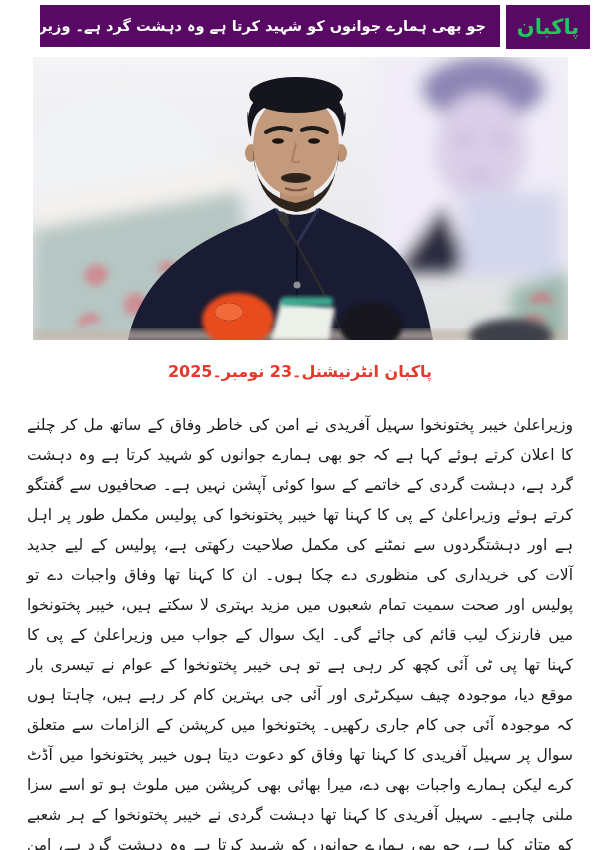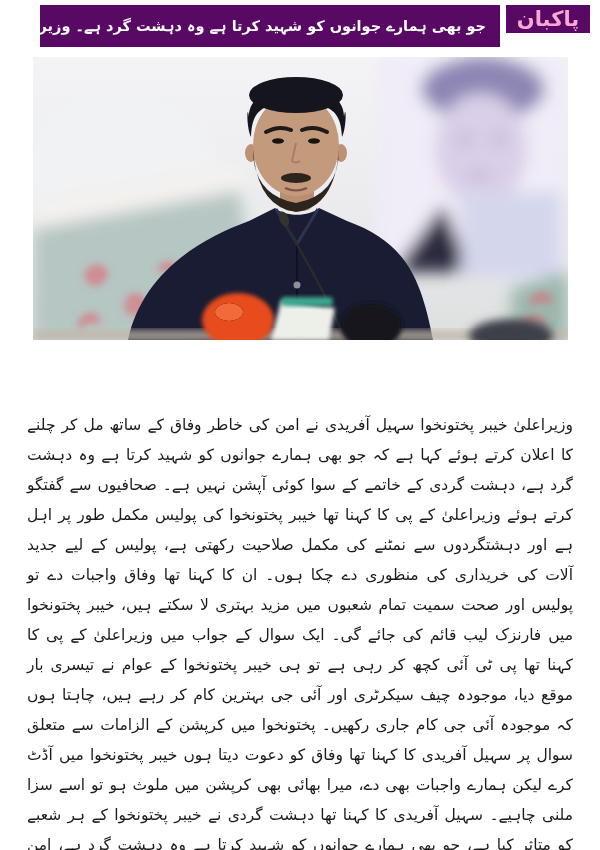--- a/index.html
+++ b/index.html
@@ -19,23 +19,23 @@
     background: #580963;
     color: #ffffff;
     direction: rtl;
     display: flex; align-items: center;
     padding: 0 14px;
     font-size: 14.5px; font-weight: bold;
     white-space: nowrap; overflow: hidden;
   }
   .brand-box {
     position: absolute; left: 506px; top: 5px;
-    width: 84px; height: 28px;
+    width: 84px; height: 44px;
     background: #580963;
-    color: #f9a8d4;
+    color: #22c55e;
     display: flex; align-items: center; justify-content: center;
     font-size: 21px; font-weight: bold;
     direction: rtl;
   }
 
   
   .photo {
     position: absolute; left: 33px; top: 57px;
     width: 535px; height: 283px;
     overflow: hidden;
@@ -167,16 +167,17 @@
         <ellipse cx="196" cy="255" rx="14" ry="9" fill="#f2температ"></ellipse>
         <ellipse cx="196" cy="255" rx="14" ry="9" fill="#f26a39"></ellipse>
         <polygon points="238,283 248,244 302,251 296,283" fill="#edefe9" filter="url(#b2)"></polygon>
         <rect x="248" y="240" width="52" height="9" rx="4" fill="#3aa98f" filter="url(#b2)"></rect>
         <ellipse cx="338" cy="269" rx="31" ry="23" fill="#17181c" filter="url(#b2)"></ellipse>
         <ellipse cx="478" cy="279" rx="42" ry="17" fill="#3c3f49" filter="url(#b4)"></ellipse>
       </g>
     </svg>
   </figure>
 
+  <p class="dateline">پاکبان انٹرنیشنل۔23 نومبر۔2025</p>
 
   <article class="article">وزیراعلیٰ خیبر پختونخوا سہیل آفریدی نے امن کی خاطر وفاق کے ساتھ مل کر چلنے کا اعلان کرتے ہوئے کہا ہے کہ جو بھی ہمارے جوانوں کو شہید کرتا ہے وہ دہشت گرد ہے، دہشت گردی کے خاتمے کے سوا کوئی آپشن نہیں ہے۔ صحافیوں سے گفتگو کرتے ہوئے وزیراعلیٰ کے پی کا کہنا تھا خیبر پختونخوا کی پولیس مکمل طور پر اہل ہے اور دہشتگردوں سے نمٹنے کی مکمل صلاحیت رکھتی ہے، پولیس کے لیے جدید آلات کی خریداری کی منظوری دے چکا ہوں۔ ان کا کہنا تھا وفاق واجبات دے تو پولیس اور صحت سمیت تمام شعبوں میں مزید بہتری لا سکتے ہیں، خیبر پختونخوا میں فارنزک لیب قائم کی جائے گی۔ ایک سوال کے جواب میں وزیراعلیٰ کے پی کا کہنا تھا پی ٹی آئی کچھ کر رہی ہے تو ہی خیبر پختونخوا کے عوام نے تیسری بار موقع دیا، موجودہ چیف سیکرٹری اور آئی جی بہترین کام کر رہے ہیں، چاہتا ہوں کہ موجودہ آئی جی کام جاری رکھیں۔ پختونخوا میں کرپشن کے الزامات سے متعلق سوال پر سہیل آفریدی کا کہنا تھا وفاق کو دعوت دیتا ہوں خیبر پختونخوا میں آڈٹ کرے لیکن ہمارے واجبات بھی دے، میرا بھائی بھی کرپشن میں ملوث ہو تو اسے سزا ملنی چاہیے۔ سہیل آفریدی کا کہنا تھا دہشت گردی نے خیبر پختونخوا کے ہر شعبے کو متاثر کیا ہے، جو بھی ہمارے جوانوں کو شہید کرتا ہے وہ دہشت گرد ہے، امن کی خاطر وفاق کا ساتھ دوں گا، امن و امان پر کوئی سمجھوتہ نہیں کریں گے۔ انہوں نے کہا کہ دہشتگردوں کو سزا دینے کے لیے صوبائی سطح پر قانون سازی کی ہدایت کر دی ہے، انسداد دہشتگردی کے قوانین میں سقم ختم کرنا چاہتے ہیں۔ ایک سوال کے جواب میں وزیراعلیٰ کے پی کا کہنا تھا سیاسی اختلافات اپنی جگہ کسی بھی اقدام سے صوبوں کے عوام کو تکلیف نہیں ہونی چاہیے، پانی بند کرنے سے متعلق جنید اکبر کا بیان غلط تھا، دہشتگردی کے خاتمے کے سوا کوئی آپشن نہیں، اللہ نہ کرے پنجاب بھی دہشتگردی کا سامنا کرے۔</article>
 
 </div>
 
 </body></html>

